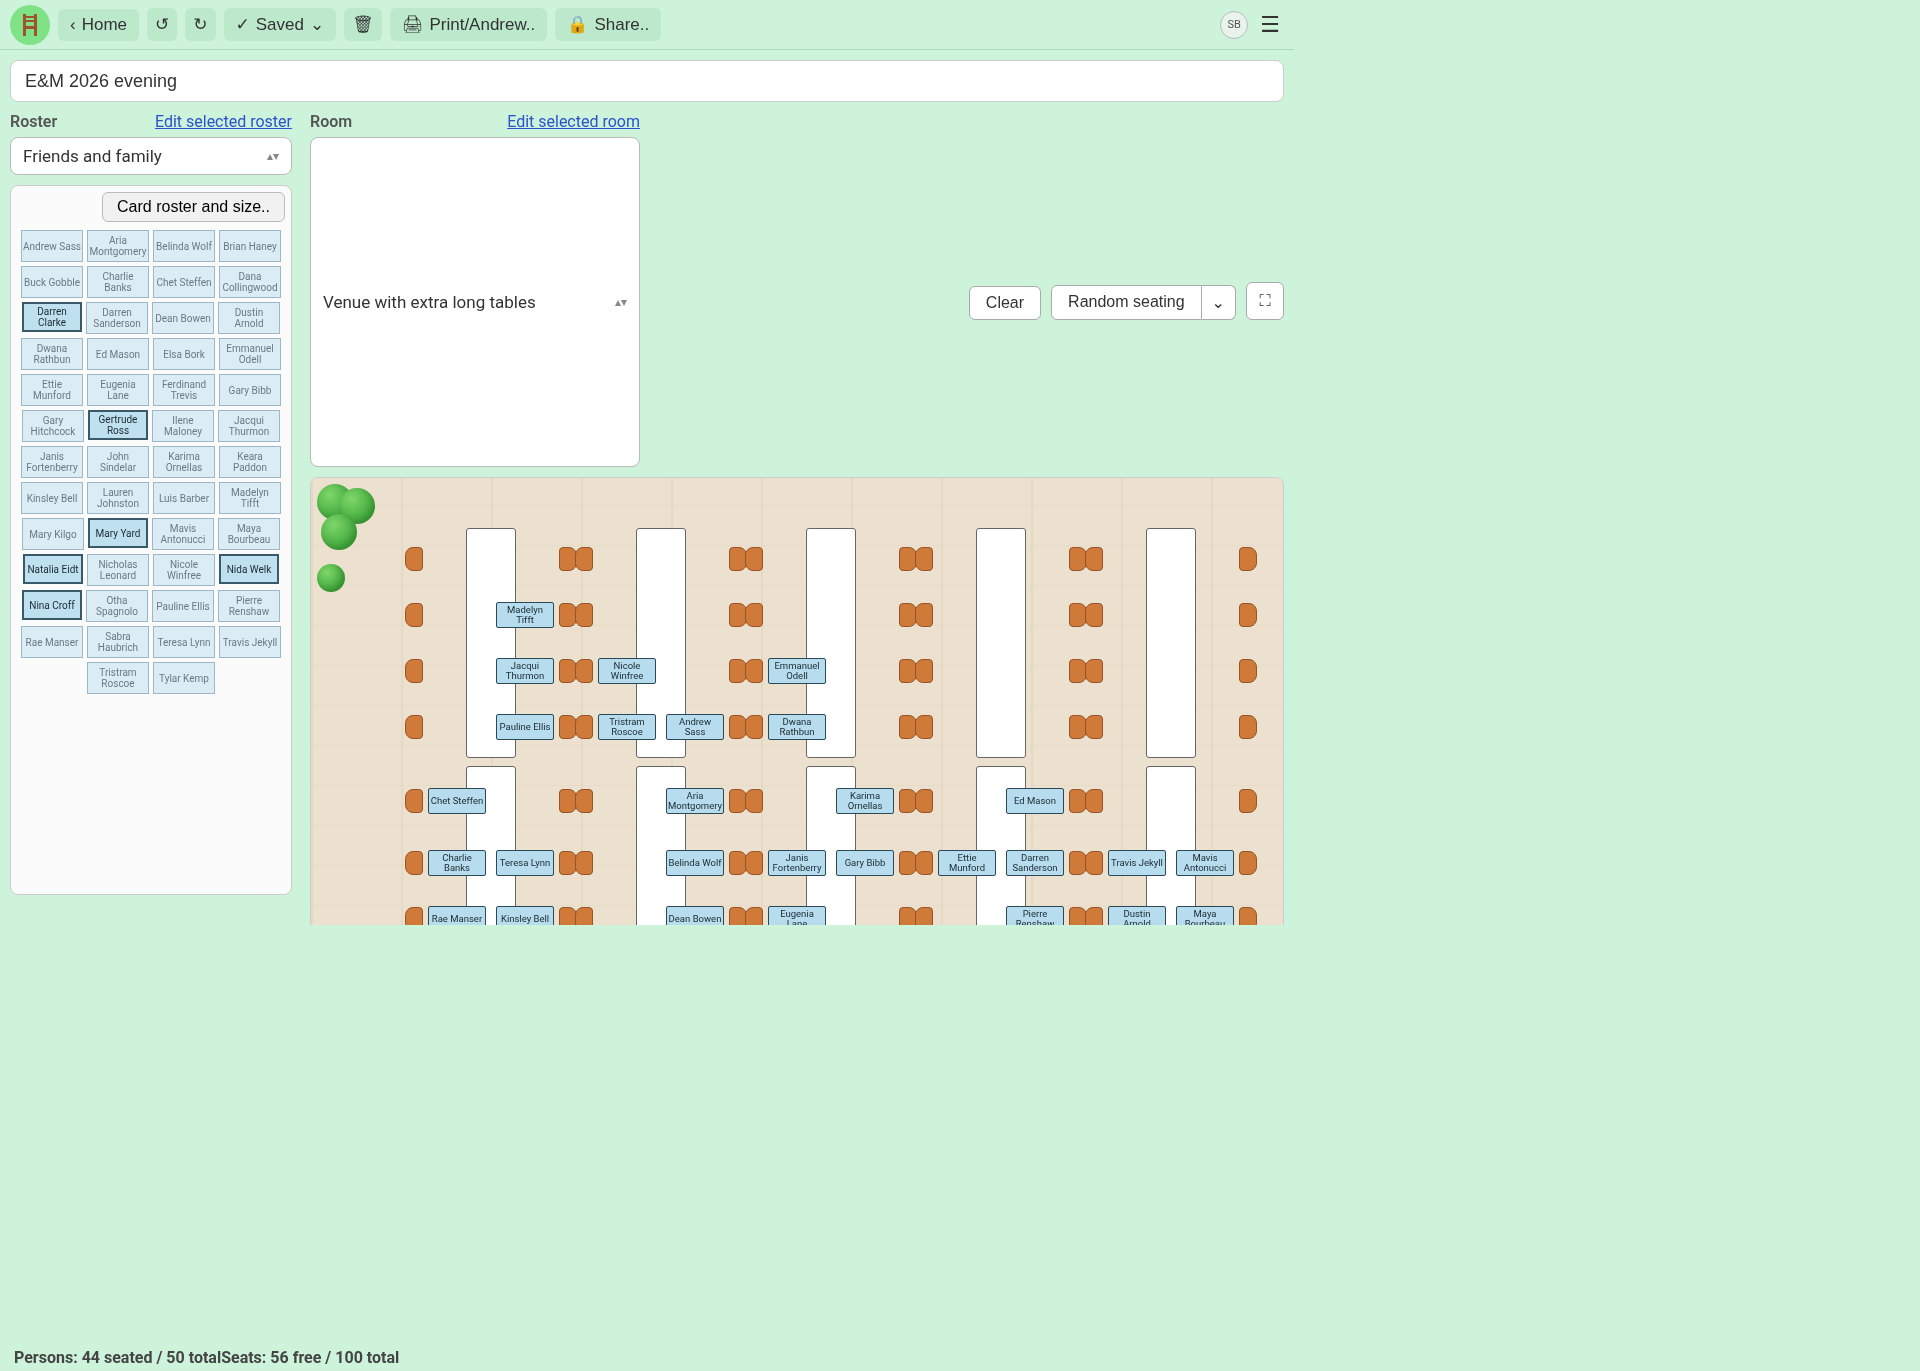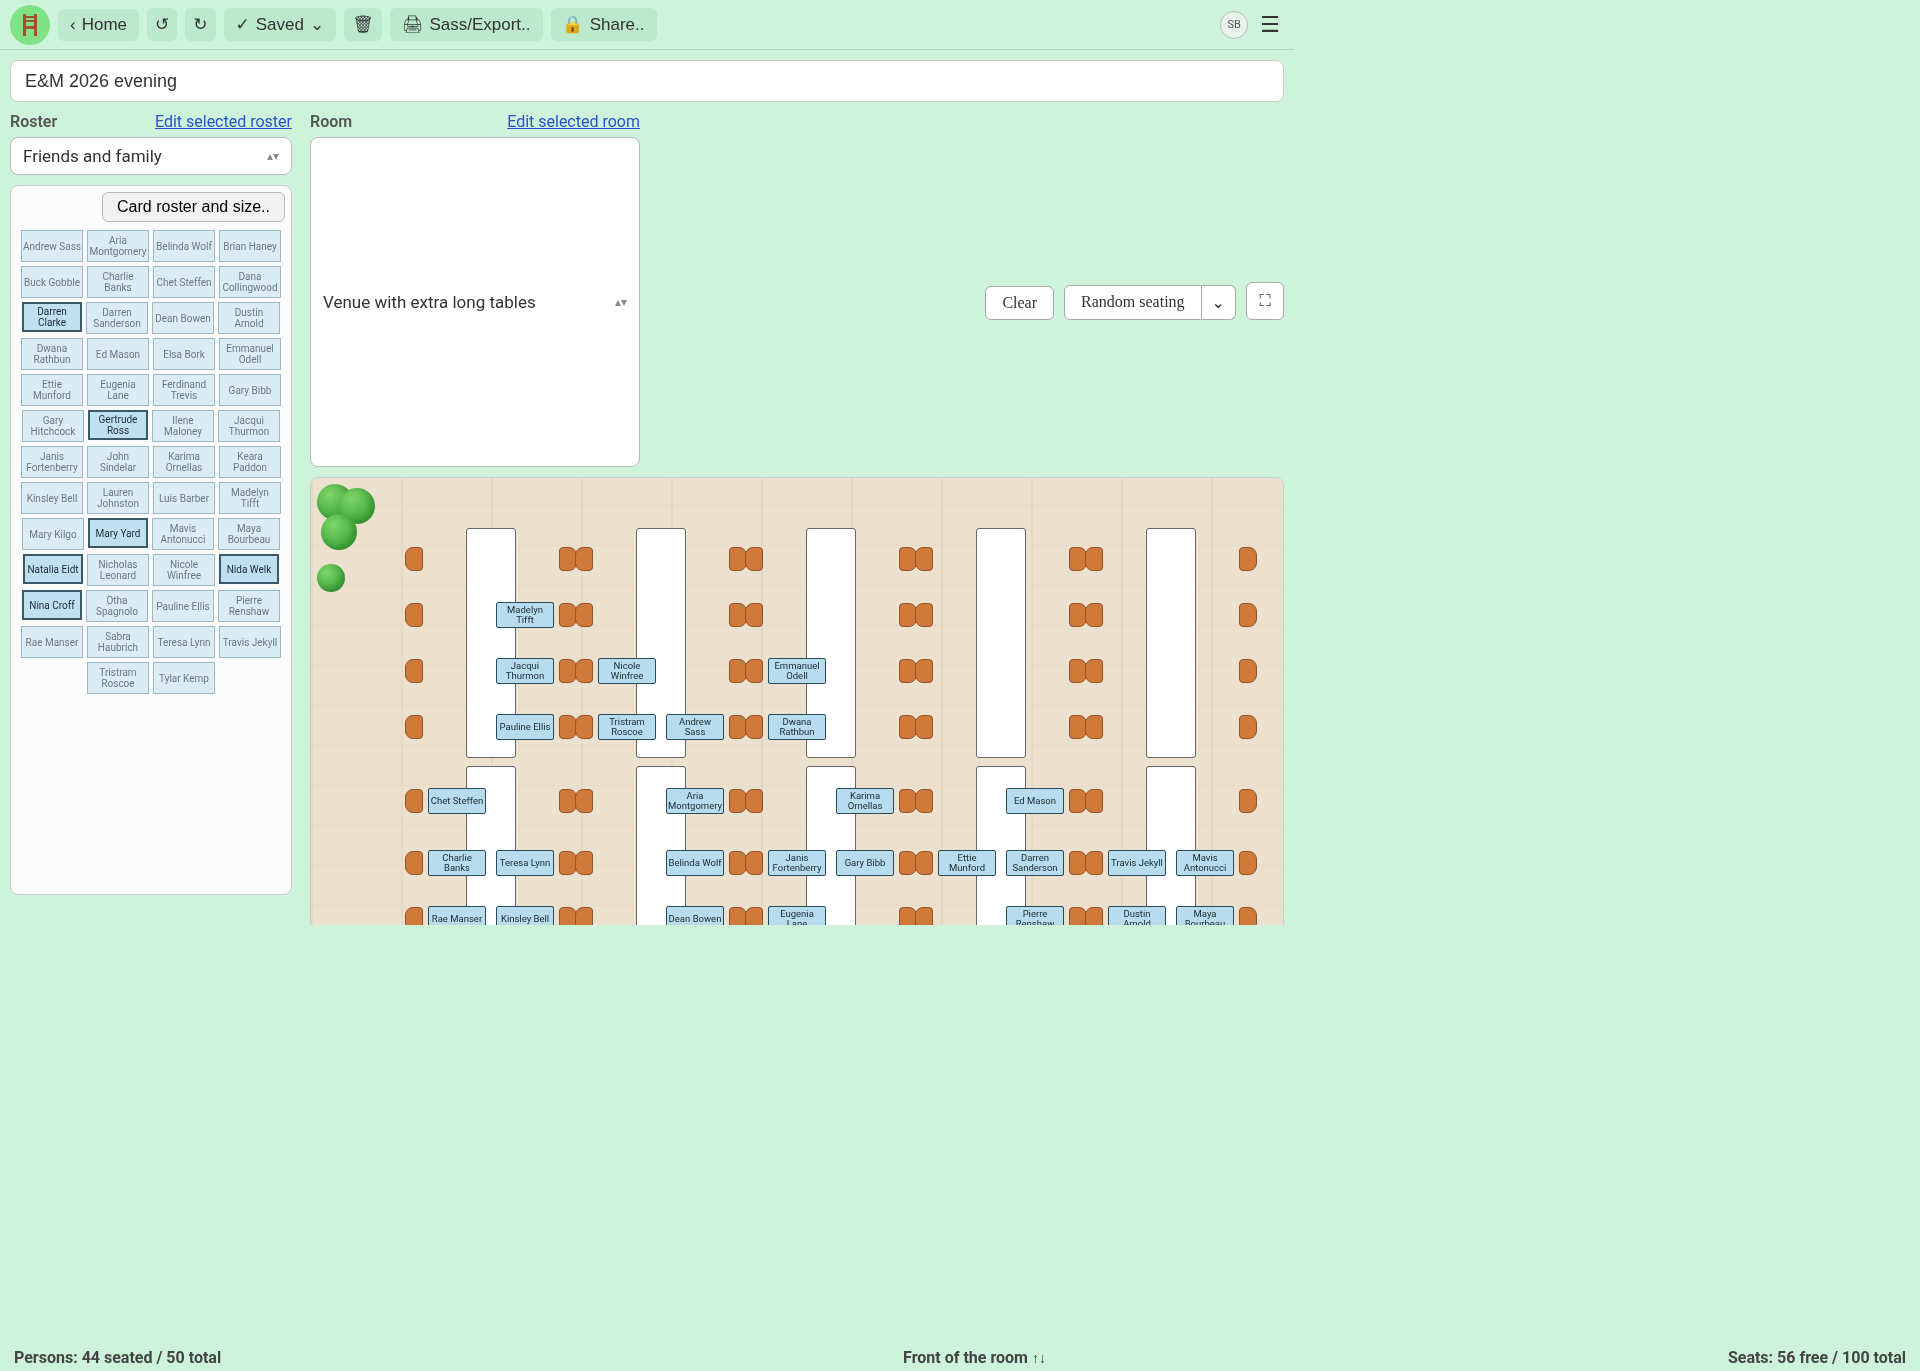--- a/index.html
+++ b/index.html
@@ -61,21 +61,21 @@
   .select {
     width: 100%; height: 38px;
     background: #fff; border: 1px solid #bbb; border-radius: 8px;
     padding: 0 12px; font-size: 17px; display:flex; align-items:center; justify-content:space-between;
     color:#333; cursor:pointer;
   }
   .room-row { display:flex; gap:10px; align-items:center; }
   .room-row .select { flex: 0 0 330px; }
   .btn {
     background: #fff; border: 1px solid #aaa; border-radius: 6px;
-    padding: 7px 16px; font-size: 16px; cursor:pointer; color:#333;font-family:Liberation Serif, serif;
+    padding: 7px 16px; font-size: 16px; cursor:pointer; color:#333;
   }
   .btn-group { display:flex; }
   .btn-group .btn:first-child { border-radius: 6px 0 0 6px; }
   .btn-group .btn:last-child { border-radius: 0 6px 6px 0; border-left:none; padding:7px 10px;}
   .iconbtn { width:38px; height:38px; display:flex; align-items:center; justify-content:center; }
 
   
   .roster-panel {
     margin-top: 10px;
     background: #fbfbfb;
@@ -191,21 +191,21 @@
   <button class="tbtn">
     <span>✓</span>
     <span>Saved</span>
     <span>⌄</span>
   </button>
   <button class="tbtn small">
       <span>🗑</span>
     </button>
   <button class="tbtn">
     <span>🖨</span>
-    <span>Sass/Export..</span>
+    <span>Print/Andrew..</span>
   </button>
   <button class="tbtn">
     <span>🔒</span>
     <span>Share..</span>
   </button>
   <div class="spacer"></div>
   <div class="avatar">SB</div>
   <div class="hamburger"><span>☰</span></div>
 </div>
 
@@ -482,21 +482,17 @@
         </div>
     </div>
   </div>
 </div>
 
 <div class="footer">
   <div>
     <span>Persons:</span>
     <span>44 seated / 50 total</span>
   </div>
-  <div class="mid">
-    <span>Front of the room</span>
-    <span class="updown">↑↓</span>
-  </div>
   <div>
     <span>Seats:</span>
     <span>56 free / 100 total</span>
   </div>
 </div>
 
 </body></html>

